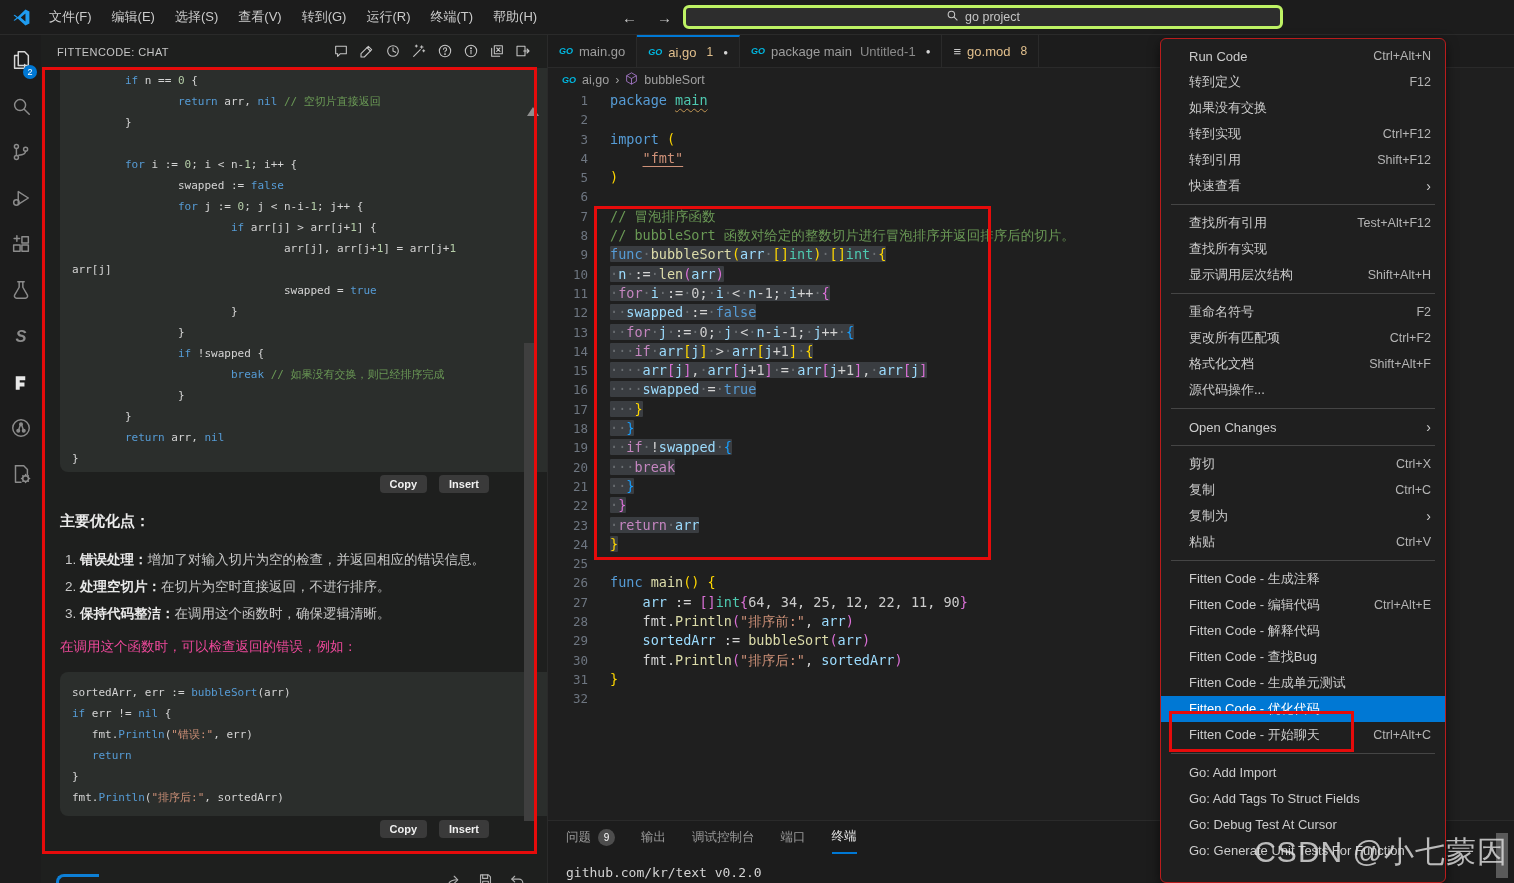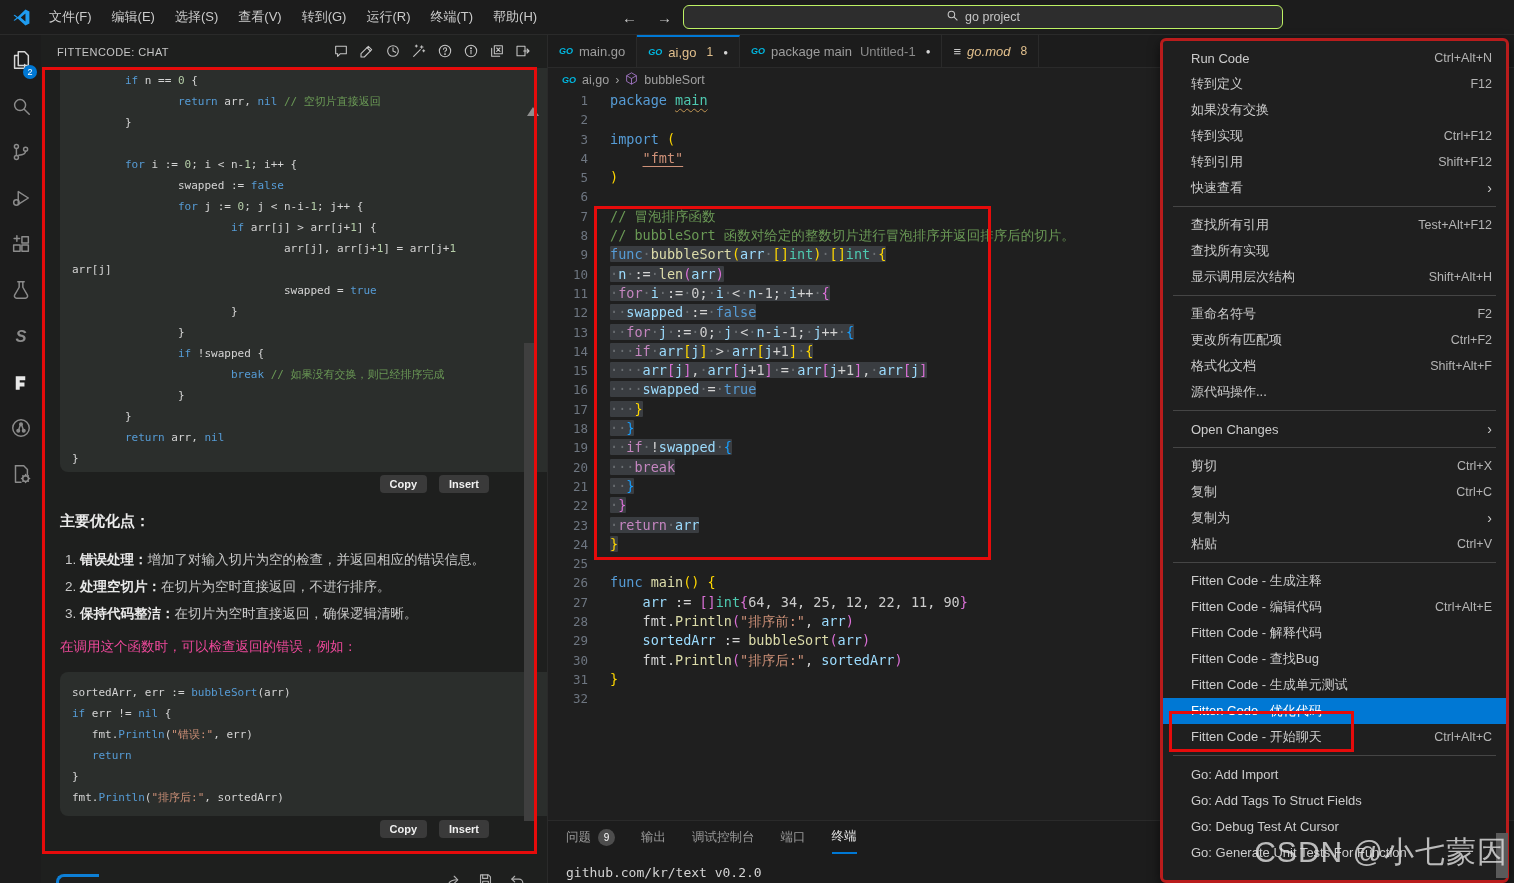--- a/index.html
+++ b/index.html
@@ -9,21 +9,21 @@
 
   
   .titlebar{position:absolute;left:0;top:0;width:100%;height:35px;background:#1c1c1c;
             border-bottom:1px solid #2a2a2a;box-sizing:border-box;display:flex;z-index:10}
   .logo{margin:0 8px 0 12px;display:flex;align-items:center}
   .menus{display:flex;align-items:center}
   .menus span{padding:0 10px;font-size:13px;color:#cccccc;cursor:default}
   .nav-arrows{position:absolute;left:622px;top:0;height:35px;display:flex;gap:20px;align-items:center;
               font-size:15px;color:#c8c8c8}
   .searchbox{position:absolute;left:683px;top:5px;width:600px;height:24px;background:#2d2d2d;
-             border:1px solid #bef264;border-radius:6px;display:flex;align-items:center;justify-content:center;
+             border:3px solid #bef264;border-radius:6px;display:flex;align-items:center;justify-content:center;
              gap:6px;font-size:12.5px;color:#c5c5c5;box-sizing:border-box}
 
   
   .activitybar{position:absolute;left:0;top:35px;width:41px;bottom:0;background:#1c1c1c;z-index:5;
                display:flex;flex-direction:column;align-items:center;padding-top:4px;box-sizing:border-box}
   .act-item{width:41px;height:46px;display:flex;align-items:center;justify-content:center;color:#8b8b8b;position:relative}
   .act-item.first{color:#d7d7d7}
   .act-badge{position:absolute;right:4px;bottom:6px;background:#0078d4;color:#fff;font-size:9px;
              width:14px;height:14px;border-radius:50%;display:flex;align-items:center;justify-content:center}
 
@@ -60,21 +60,21 @@
   .tabbar{position:absolute;left:548px;top:35px;right:0;height:33px;background:#1c1c1c;display:flex;
           border-bottom:1px solid #2a2a2a;box-sizing:border-box;z-index:6}
   .tab{height:32px;display:flex;align-items:center;padding:0 11px;font-size:13px;color:#9d9d9d;
        background:#1c1c1c;border-right:1px solid #2a2a2a;gap:6px;box-sizing:border-box}
   .tab.active{background:#1f1f1f;border-top:2px solid #0078d4;color:#e2c08d}
   .tab .go-ic{color:#00b7e0;font-weight:700;font-style:italic;font-size:9px}
   .tab .gomod-ic{color:#c8c8c8;font-size:13px}
   .tab .sub{color:#8a8a8a;margin-left:2px}
   .tab .badge{color:#e2c08d;font-size:12px;margin-left:4px}
   .tab .dot{color:#d4d4d4;font-size:8px;margin-left:4px}
-  .tab.italic .lab{font-style:italic;color:#e2c08d}
+  .tab.italic .lab{color:#e2c08d}
   .breadcrumb{position:absolute;left:548px;top:68px;right:0;height:23px;background:#1f1f1f;display:flex;
               align-items:center;gap:6px;padding-left:14px;font-size:12.5px;color:#a0a0a0;z-index:3}
   .breadcrumb .go-ic{color:#00b7e0;font-weight:700;font-style:italic;font-size:9px}
 
   
   .code-area{position:absolute;left:548px;top:91px;right:0;height:729px;background:#1f1f1f;
              font-family:"DejaVu Sans Mono","Liberation Mono",monospace;font-size:13.5px;white-space:pre;
              overflow:hidden;z-index:2}
   .code-line{height:19.3px;line-height:19.3px;display:flex}
   .ln{width:40px;text-align:right;color:#6e7681;flex:none;font-size:12.5px}
@@ -91,22 +91,22 @@
   .bottom-panel{position:absolute;left:548px;top:820px;right:0;bottom:0;background:#1c1c1c;
                 border-top:1px solid #2a2a2a;box-sizing:border-box;z-index:3}
   .panel-tabs{display:flex;align-items:center;height:33px;padding-left:18px;gap:26px;font-size:12.5px;color:#9a9a9a}
   .panel-tab{display:flex;align-items:center;height:33px;box-sizing:border-box}
   .panel-tab.active{color:#e7e7e7;border-bottom:2px solid #0078d4}
   .p-badge{background:#4d4d4d;color:#fff;border-radius:50%;width:17px;height:17px;display:inline-flex;
            align-items:center;justify-content:center;font-size:10px;margin-left:7px}
   .terminal-line{position:absolute;left:18px;top:44px;font-size:13px;color:#d4d4d4}
 
   
-  .context-menu{position:absolute;left:1160px;top:38px;width:349px;height:845px;background:#1f1f1f;
-                border:3px solid #b91c1c;border-radius:6px;box-shadow:0 4px 12px rgba(0,0,0,.55);
+  .context-menu{position:absolute;left:1160px;top:38px;width:286px;height:845px;background:#1f1f1f;
+                border:1px solid #b91c1c;border-radius:6px;box-shadow:0 4px 12px rgba(0,0,0,.55);
                 padding:4px 0;box-sizing:border-box;overflow:hidden;z-index:40}
   .mi{height:26px;display:flex;align-items:center;padding:0 14px 0 28px;font-size:13px;color:#cccccc;cursor:default}
   .mi .lab{flex:1;white-space:nowrap}
   .mi .sc{color:#b4b4b4;font-size:12.5px;white-space:nowrap}
   .mi .sub{color:#cccccc;font-size:14px}
   .mi.hl{background:#0078d4;color:#fff}
   .msep{height:1px;background:#454545;margin:5px 10px}
 
   
   .redbox{position:absolute;border:3px solid #e60b0b;box-sizing:border-box;pointer-events:none;z-index:50}
@@ -265,21 +265,21 @@
   <div class="chat-body">
     <div class="codeblock cb1 mono" id="chat-code-1"><div><span class="tk-w">        </span><span class="tk-k">if</span><span class="tk-w"> n == </span><span class="tk-n">0</span><span class="tk-w"> {</span></div><div><span class="tk-w">                </span><span class="tk-k">return</span><span class="tk-w"> arr, </span><span class="tk-k">nil</span><span class="tk-w"> </span><span class="tk-m">// 空切片直接返回</span></div><div><span class="tk-w">        }</span></div><div>&nbsp;</div><div><span class="tk-w">        </span><span class="tk-k">for</span><span class="tk-w"> i := </span><span class="tk-n">0</span><span class="tk-w">; i &lt; n-</span><span class="tk-n">1</span><span class="tk-w">; i++ {</span></div><div><span class="tk-w">                swapped := </span><span class="tk-k">false</span></div><div><span class="tk-w">                </span><span class="tk-k">for</span><span class="tk-w"> j := </span><span class="tk-n">0</span><span class="tk-w">; j &lt; n-i-</span><span class="tk-n">1</span><span class="tk-w">; j++ {</span></div><div><span class="tk-w">                        </span><span class="tk-k">if</span><span class="tk-w"> arr[j] &gt; arr[j+</span><span class="tk-n">1</span><span class="tk-w">] {</span></div><div><span class="tk-w">                                arr[j], arr[j+</span><span class="tk-n">1</span><span class="tk-w">] = arr[j+</span><span class="tk-n">1</span></div><div><span class="tk-w">arr[j]</span></div><div><span class="tk-w">                                swapped = </span><span class="tk-k">true</span></div><div><span class="tk-w">                        }</span></div><div><span class="tk-w">                }</span></div><div><span class="tk-w">                </span><span class="tk-k">if</span><span class="tk-w"> !swapped {</span></div><div><span class="tk-w">                        </span><span class="tk-k">break</span><span class="tk-w"> </span><span class="tk-m">// 如果没有交换，则已经排序完成</span></div><div><span class="tk-w">                }</span></div><div><span class="tk-w">        }</span></div><div><span class="tk-w">        </span><span class="tk-k">return</span><span class="tk-w"> arr, </span><span class="tk-k">nil</span></div><div><span class="tk-w">}</span></div></div>
     <div class="btn-row r1">
       <button class="chat-btn">Copy</button>
       <button class="chat-btn">Insert</button>
     </div>
     <div class="chat-h">主要优化点：</div>
     <div class="opt-list" id="opt-list">
         <div class="opt-item"><span>1. </span><b>错误处理：</b><span>增加了对输入切片为空的检查，并返回相应的错误信息。</span></div>
         <div class="opt-item"><span>2. </span><b>处理空切片：</b><span>在切片为空时直接返回，不进行排序。</span></div>
-        <div class="opt-item"><span>3. </span><b>保持代码整洁：</b><span>在切片为空时直接返回，确保逻辑清晰。</span></div>
+        <div class="opt-item"><span>3. </span><b>保持代码整洁：</b><span>在调用这个函数时，确保逻辑清晰。</span></div>
       </div>
     <div class="chat-p">在调用这个函数时，可以检查返回的错误，例如：</div>
     <div class="codeblock cb2 mono" id="chat-code-2"><div><span class="tk-w">sortedArr, err := </span><span class="tk-k">bubbleSort</span><span class="tk-w">(arr)</span></div><div><span class="tk-k">if</span><span class="tk-w"> err != </span><span class="tk-k">nil</span><span class="tk-w"> {</span></div><div><span class="tk-w">   fmt.</span><span class="tk-k">Println</span><span class="tk-w">(</span><span class="tk-s">"错误:"</span><span class="tk-w">, err)</span></div><div><span class="tk-w">   </span><span class="tk-k">return</span></div><div><span class="tk-w">}</span></div><div><span class="tk-w">fmt.</span><span class="tk-k">Println</span><span class="tk-w">(</span><span class="tk-s">"排序后:"</span><span class="tk-w">, sortedArr)</span></div></div>
     <div class="btn-row r2">
       <button class="chat-btn">Copy</button>
       <button class="chat-btn">Insert</button>
     </div>
     <div class="chat-scroll-arrow"></div>
     <div class="chat-scroll-thumb"></div>
     <div class="chat-bottom-icons" id="chat-bottom-icons">

